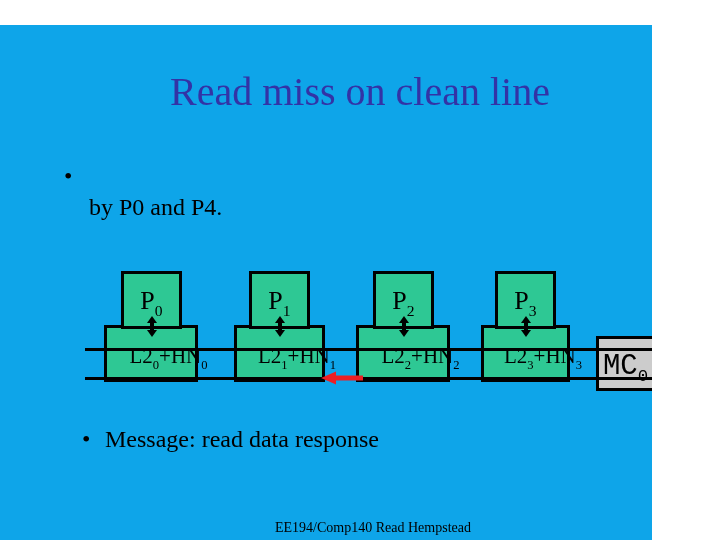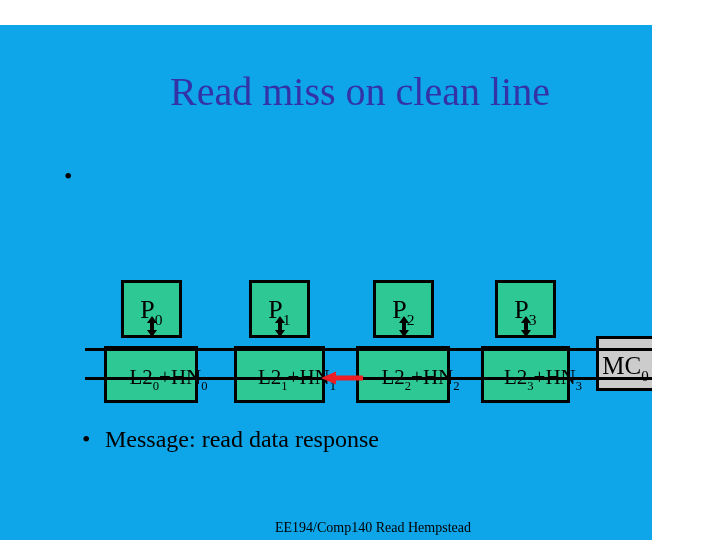--- a/index.html
+++ b/index.html
@@ -13,33 +13,33 @@
   .bullet .marker{font-size:24px;line-height:31px;}
   .bullet .btext{font-size:24px;line-height:31px;}
   .bullet1{left:64px;top:136px;}
   .bullet1 .marker{width:25px;}
   .bullet2{left:82px;top:399px;}
   .bullet2 .marker{width:23px;}
 
   
   .box{position:absolute;background:var(--box-green,#2ec894);border:3px solid #000;
        display:flex;align-items:center;justify-content:center;box-sizing:border-box;}
-  .pbox{top:255px;width:61px;height:58px;justify-content:center;}
+  .pbox{top:246px;width:61px;height:58px;justify-content:center;}
   .p-0{left:121px}.p-1{left:249px}.p-2{left:373px}.p-3{left:495px}
-  .cache{top:321px;height:57px;padding-left:35px;}
+  .cache{top:300px;height:57px;padding-left:35px;}
   .l2-0{left:104px;width:94px}
   .l2-1{left:234px;width:91px}
   .l2-2{left:356px;width:94px}
   .l2-3{left:481px;width:89px}
   .mcbox{left:596px;top:311px;width:59px;height:55px;background:var(--box-gray,#cccccc);}
 
   .boxlabel{position:relative;z-index:2;font-size:21px;white-space:nowrap;}
   .cache .boxlabel{padding-top:6px;}
   .plabel{font-size:26px;padding-top:2px;}
-  .mclabel{font-size:25px;padding-top:5px;}
+  .mclabel{font-size:29px;padding-top:5px;font-family:Liberation Mono, monospace;}
   .boxlabel sub{font-size:0.60em;line-height:0;position:relative;top:0.45em;vertical-align:baseline;}
 
   
   .busline{position:absolute;left:85px;width:598px;height:3px;background:#000;z-index:1;}
   .bus-upper{top:323px}.bus-lower{top:352px}
 
   
   .vlink{position:absolute;top:291px;width:16px;height:21px;z-index:2;}
   .vlink-0{left:144px}.vlink-1{left:272px}.vlink-2{left:396px}.vlink-3{left:518px}
   .vlink line{stroke:#000;stroke-width:4;}
@@ -55,21 +55,21 @@
 </style>
 </head>
 <body>
 
 <div class="slide">
 
   <div class="title">Read miss on clean line</div>
 
   <div class="bullet bullet1">
     <span class="marker">•</span>
-    <span class="btext"><br></span>
+    <span class="btext"><br><span>by P0 and P4.</span></span>
   </div>
 
   <div>
 
     <div class="box cache l2-0">
       <span class="boxlabel"><span>L2</span><sub>0</sub><span>+HN</span><sub>0</sub></span>
     </div>
     <div class="box cache l2-1">
       <span class="boxlabel"><span>L2</span><sub>1</sub><span>+HN</span><sub>1</sub></span>
     </div>

